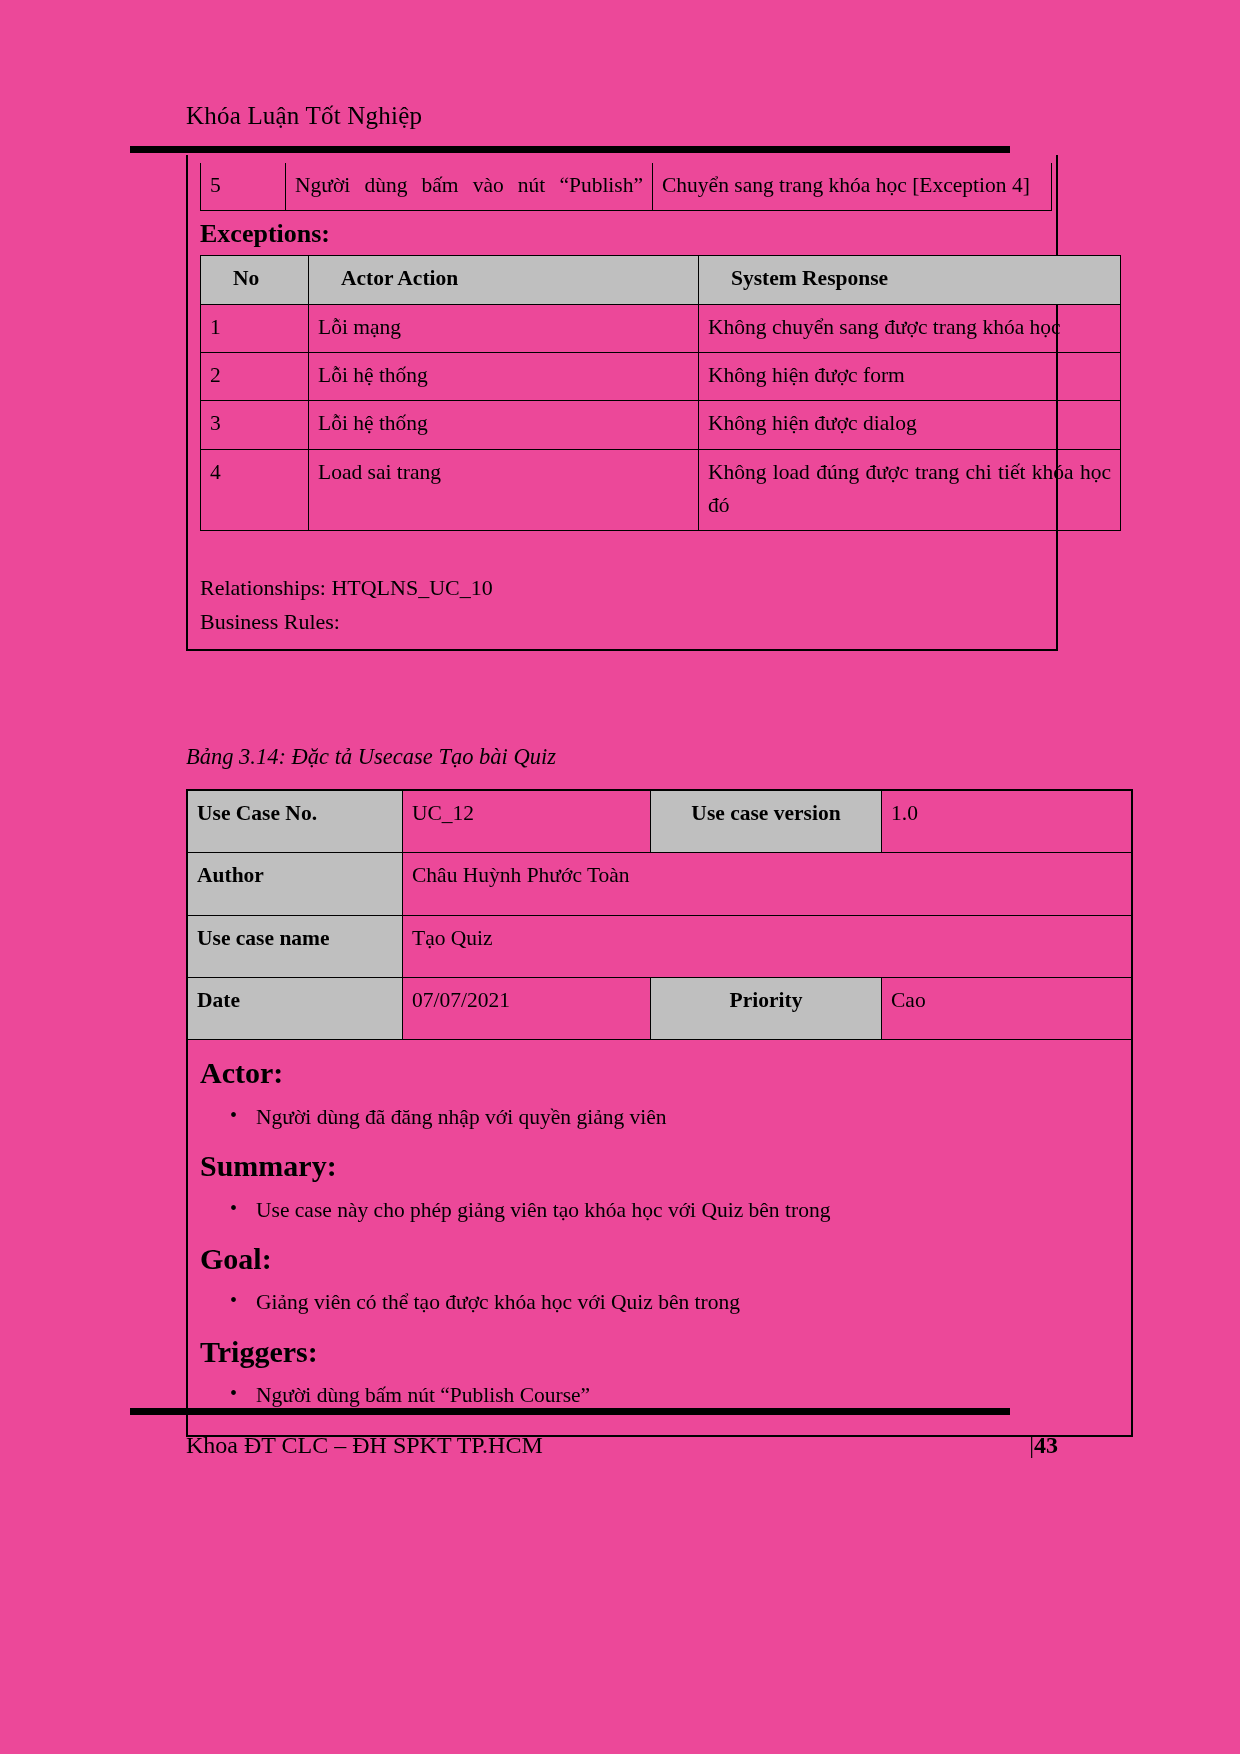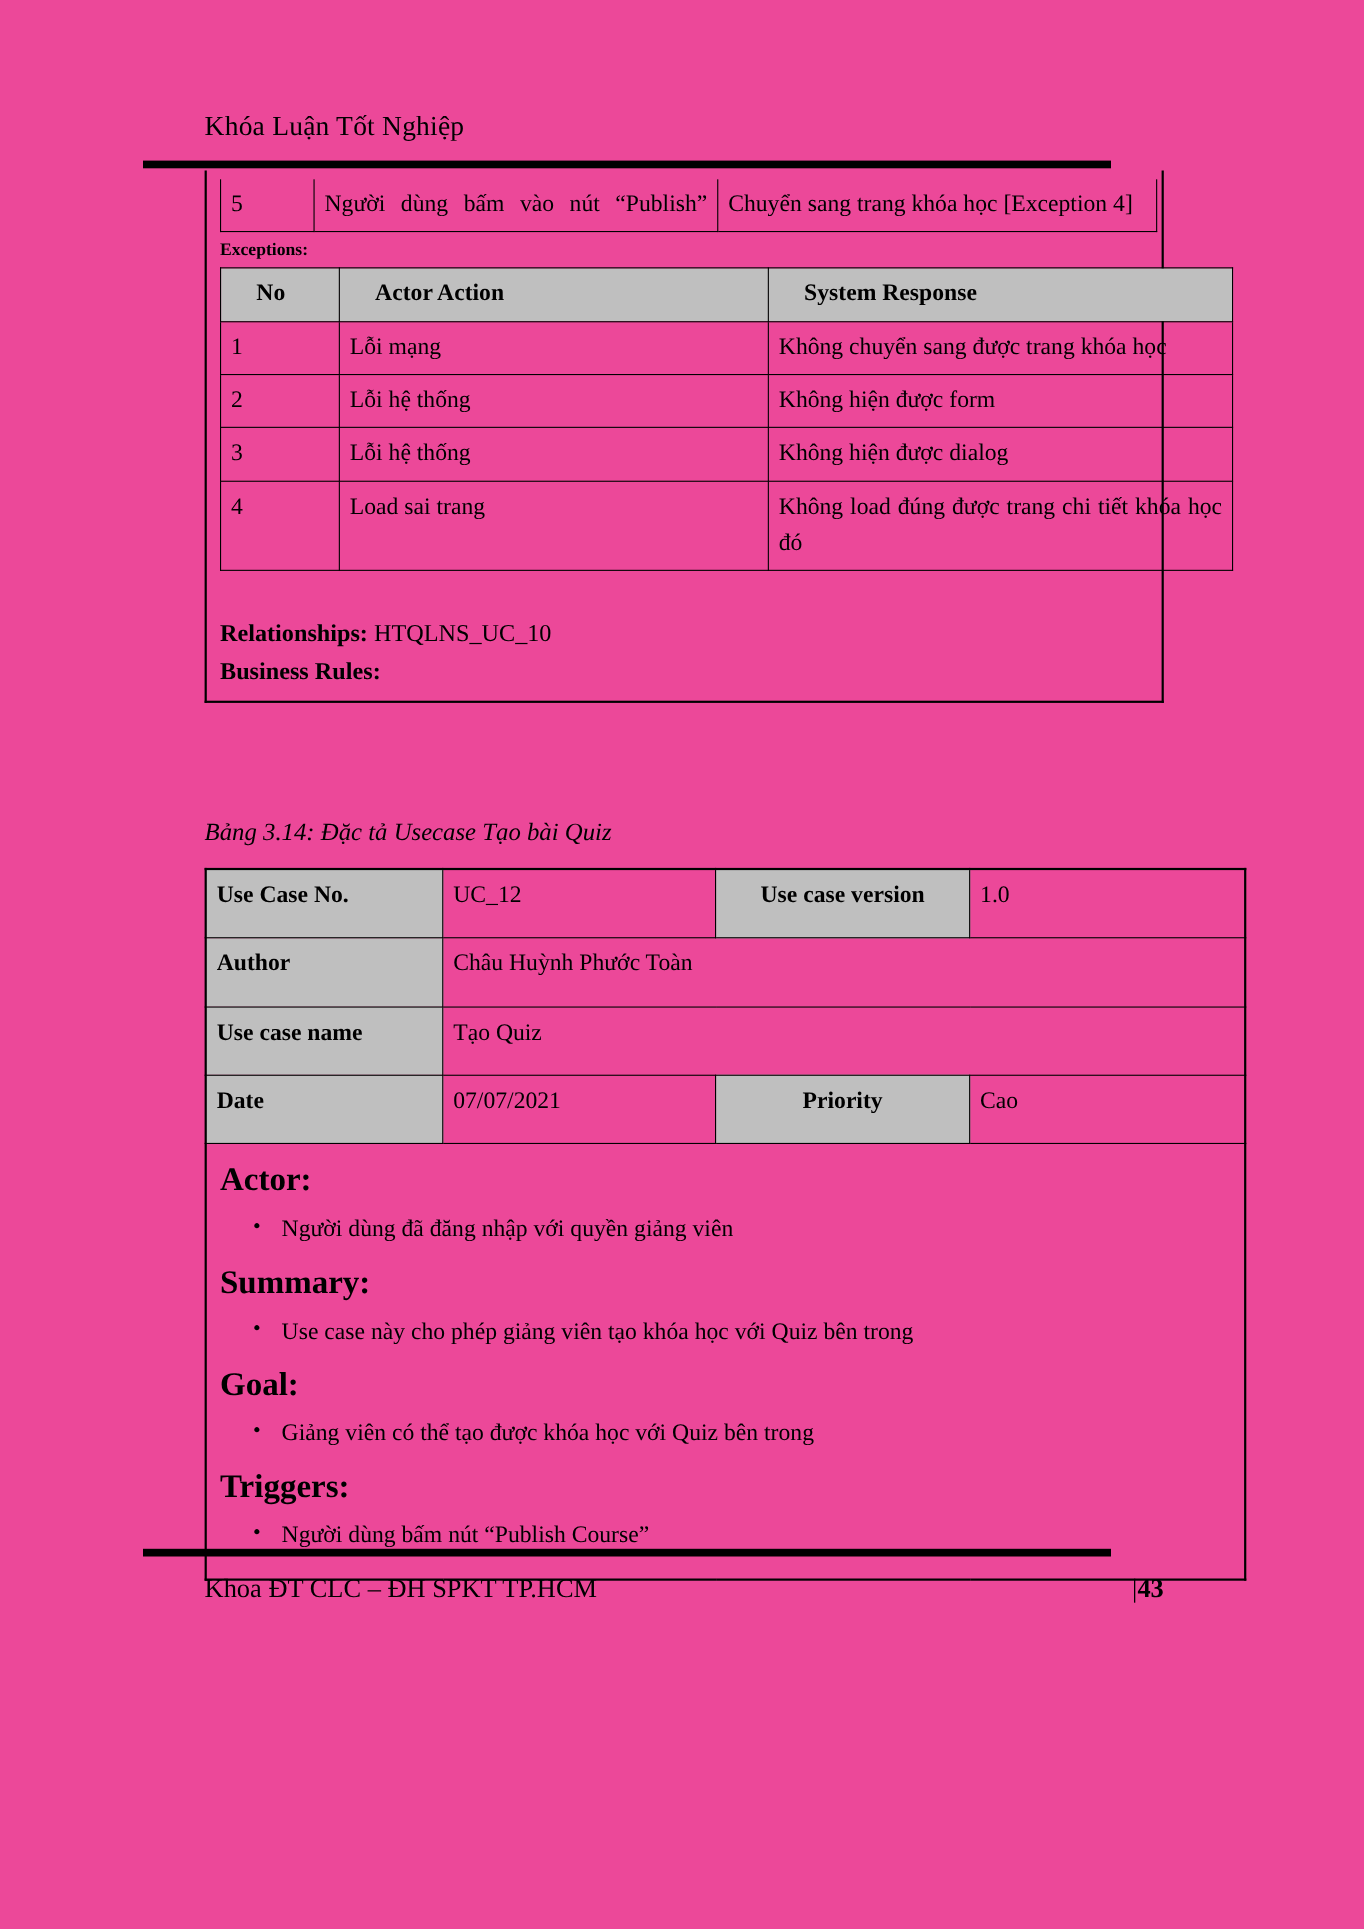--- a/index.html
+++ b/index.html
@@ -45,21 +45,21 @@
     line-height: 1.55;
   }
   td, th {
     border: 1.5px solid #000000;
     padding: 6px 9px 8px 9px;
     vertical-align: top;
     text-align: left;
     font-weight: normal;
   }
   .shade { background: #bfbfbf; }
-  .bold  { font-weight: bold; }
+  .bold  { font-weight: normal; }
   .justify { text-align: justify; text-align-last: justify; }
   .justify-last-left { text-align: justify; }
 
   
   .outerbox {
     position: absolute;
     left: 186px;
     top: 155px;
     width: 872px;
     border-left: 2.5px solid #000;
@@ -76,21 +76,21 @@
     margin: 8px 0 0 12px;
     border-top: none;
   }
   .steps-table td { border-top: none; }
   .steps-table .c-no   { width: 66px; }
   .steps-table .c-act  { width: 348px; }
   .steps-table .c-sys  { width: 380px; }
 
   .section-label {
     font-weight: bold;
-    font-size: 16px;
+    font-size: 26px;
     margin: 8px 4px 6px 12px;
   }
 
   .exc-table {
     width: 808px;
     margin: 0 0 0 12px;
   }
   .exc-table .c-no  { width: 66px; }
   .exc-table .c-act { width: 348px; }
   .exc-table .c-sys { width: 380px; }

